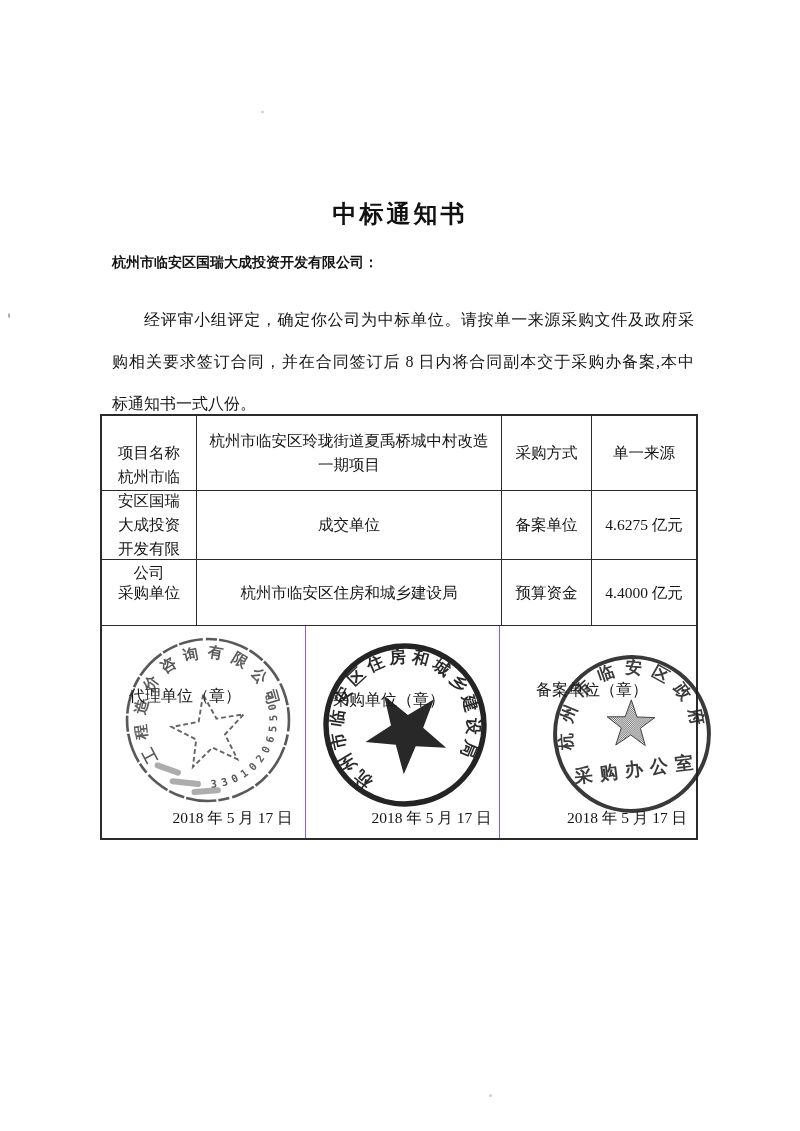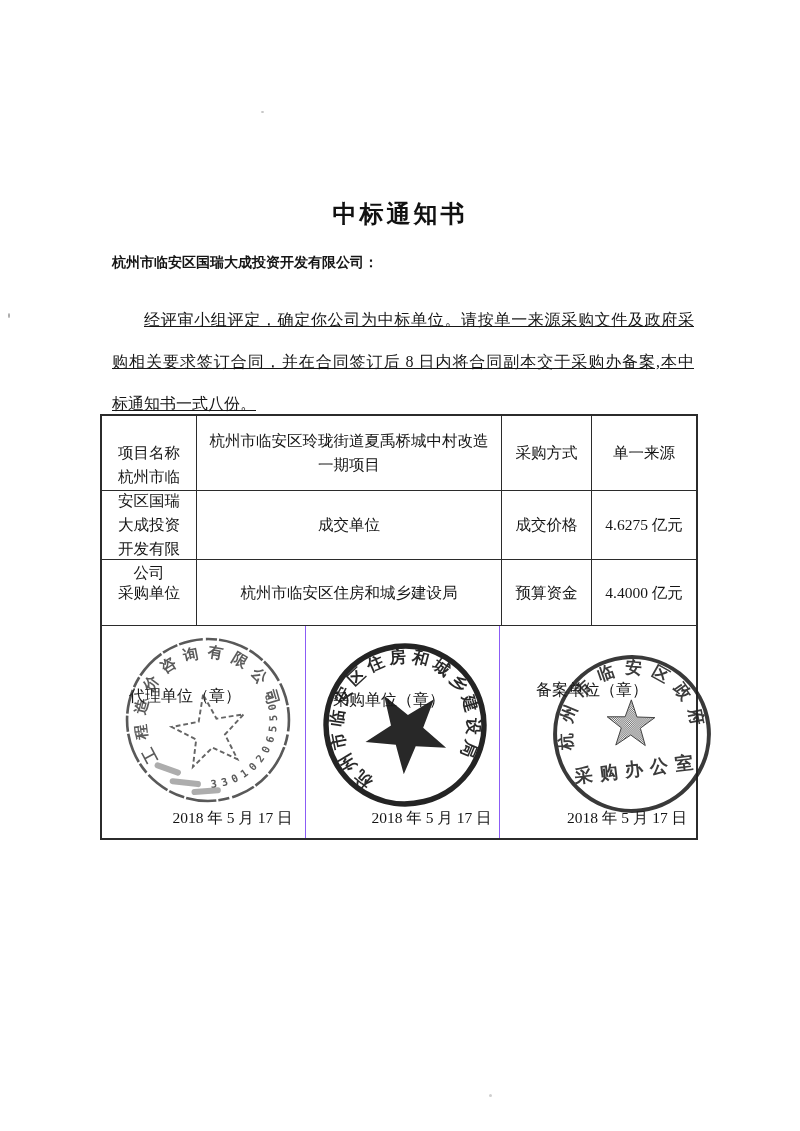--- a/index.html
+++ b/index.html
@@ -8,21 +8,21 @@
     font-family:"Liberation Serif","DejaVu Serif",serif;color:#1c1c1c;margin-top:47px;
   }
   .doc-title{
     position:absolute;top:151px;left:0;width:800px;text-align:center;
     font-size:24px;font-weight:700;letter-spacing:3px;color:#111;
   }
   .addressee{
     position:absolute;top:207px;left:112px;font-size:14px;font-weight:600;color:#151515;
   }
   .body-text{position:absolute;top:252px;left:112px;width:582px;font-size:16px;color:#161616;}
-  .body-line{height:42px;line-height:42px;text-align:justify;text-align-last:justify;white-space:nowrap;text-decoration:underline;}
+  .body-line{height:42px;line-height:42px;text-align:justify;text-align-last:justify;white-space:nowrap;}
   .body-line.first{text-indent:2em;}
   .body-line.last{text-align-last:left;}
   .award-table{
     position:absolute;left:100px;top:367px;width:598px;height:426px;
     border:2px solid #2b2b2b;box-sizing:border-box;
     display:grid;grid-template-columns:95px 305px 90px 1fr;grid-template-rows:75px 69px 66px 1fr;
   }
   .tc{
     border-right:1px solid #2b2b2b;border-bottom:1px solid #2b2b2b;
     display:flex;align-items:center;justify-content:center;text-align:center;
@@ -57,21 +57,21 @@
 
   <div class="award-table">
 
     <div class="tc">项目名称</div>
     <div class="tc">杭州市临安区玲珑街道夏禹桥城中村改造一期项目</div>
     <div class="tc">采购方式</div>
     <div class="tc lastcol">单一来源</div>
 
     <div class="tc">杭州市临安区国瑞大成投资开发有限公司</div>
     <div class="tc">成交单位</div>
-    <div class="tc">成交价格</div>
+    <div class="tc">备案单位</div>
     <div class="tc lastcol">4.6275 亿元</div>
 
     <div class="tc">采购单位</div>
     <div class="tc">杭州市临安区住房和城乡建设局</div>
     <div class="tc">预算资金</div>
     <div class="tc lastcol">4.4000 亿元</div>
 
     <div class="stamp-row">
 
       <div class="stamp-cell">

